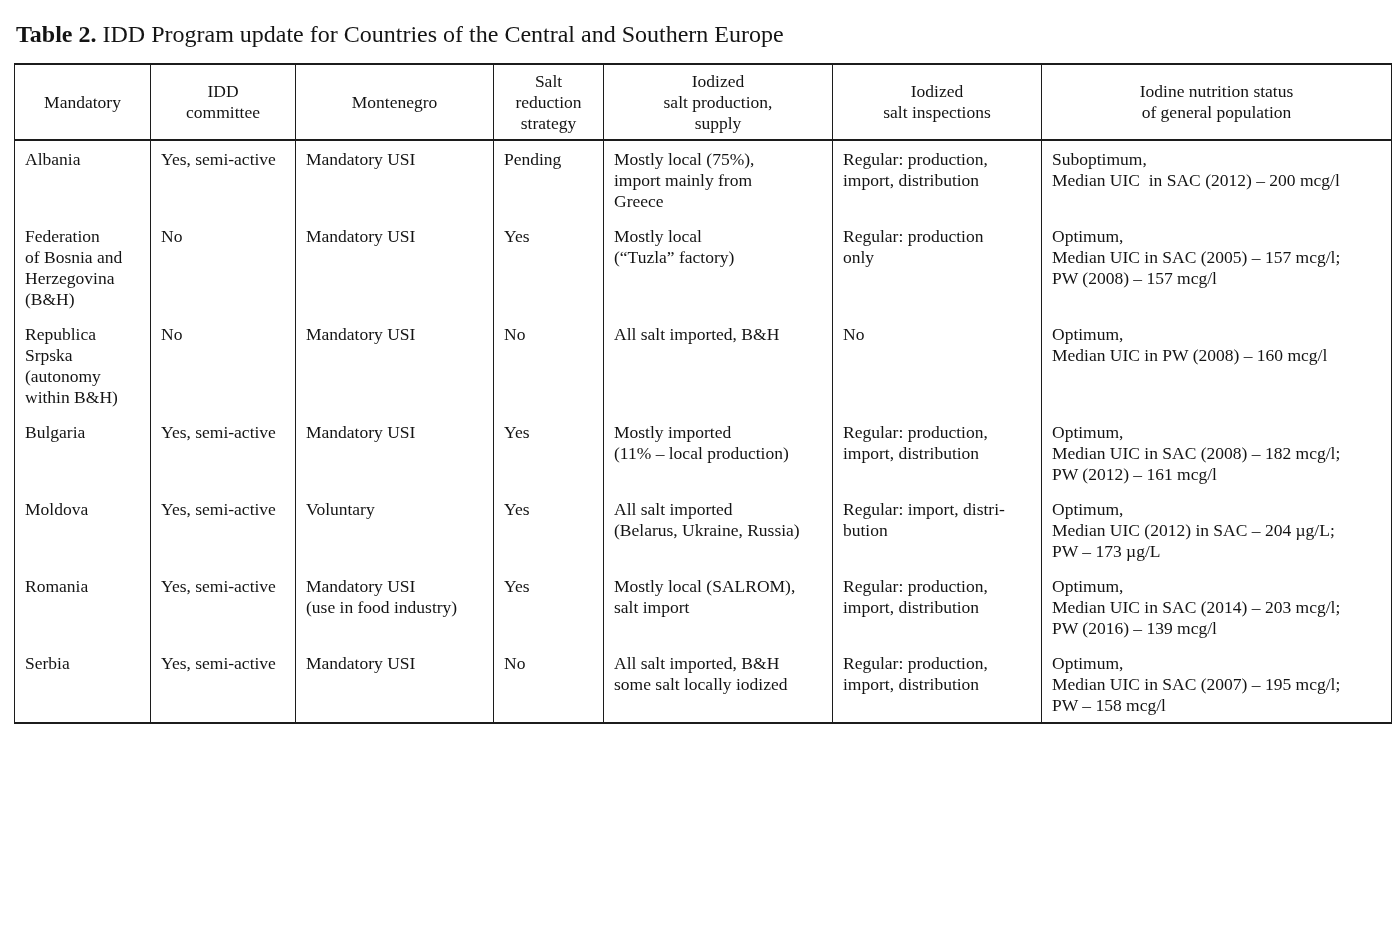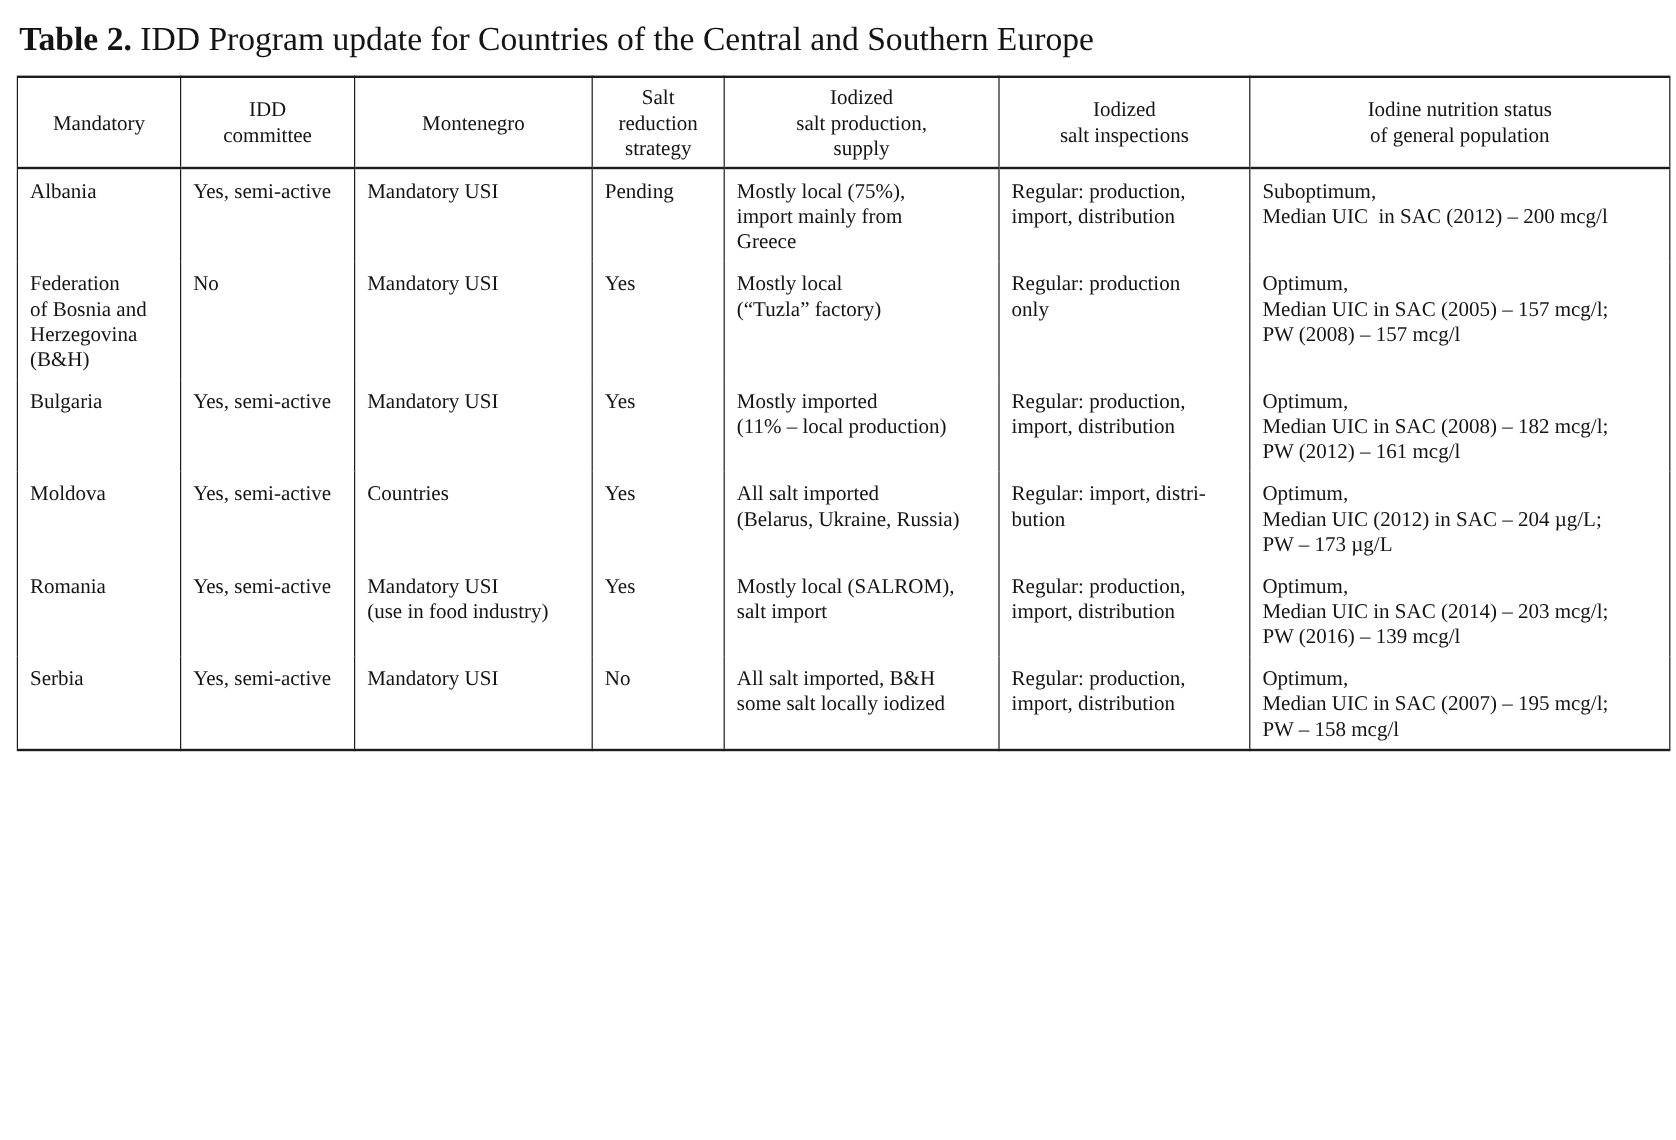--- a/index.html
+++ b/index.html
@@ -12,21 +12,21 @@
     font-family: "Liberation Serif", "DejaVu Serif", serif;
     color: #141414;
   }
   .page {
     position: relative;
     width: 1397px;
     height: 950px;
   }
   .caption {
     margin: 22px 0 0 16px;
-    font-size: 28px;
+    font-size: 24px;
     line-height: 24px;
     white-space: nowrap;
   }
   .caption .caption-label {
     font-weight: bold;
   }
   table.doc-table {
     border-collapse: collapse;
     table-layout: fixed;
     margin: 17px 0 0 14px;
@@ -127,36 +127,49 @@
           <td>Yes</td>
           <td>Mostly local
 (“Tuzla” factory)</td>
           <td>Regular: production
 only</td>
           <td>Optimum,
 Median UIC in SAC (2005) – 157 mcg/l;
 PW (2008) – 157 mcg/l</td>
         </tr>
         <tr>
+          <td>Republica
+Srpska
+(autonomy
+within B&amp;H)</td>
+          <td>No</td>
+          <td>Mandatory USI</td>
+          <td>No</td>
+          <td>All salt imported, B&amp;H</td>
+          <td>No</td>
+          <td>Optimum,
+Median UIC in PW (2008) – 160 mcg/l</td>
+        </tr>
+        <tr>
           <td>Bulgaria</td>
           <td>Yes, semi-active</td>
           <td>Mandatory USI</td>
           <td>Yes</td>
           <td>Mostly imported
 (11% – local production)</td>
           <td>Regular: production,
 import, distribution</td>
           <td>Optimum,
 Median UIC in SAC (2008) – 182 mcg/l;
 PW (2012) – 161 mcg/l</td>
         </tr>
         <tr>
           <td>Moldova</td>
           <td>Yes, semi-active</td>
-          <td>Countries</td>
+          <td>Voluntary</td>
           <td>Yes</td>
           <td>All salt imported
 (Belarus, Ukraine, Russia)</td>
           <td>Regular: import, distri-
 bution</td>
           <td>Optimum,
 Median UIC (2012) in SAC – 204 µg/L;
 PW – 173 µg/L</td>
         </tr>
         <tr>

